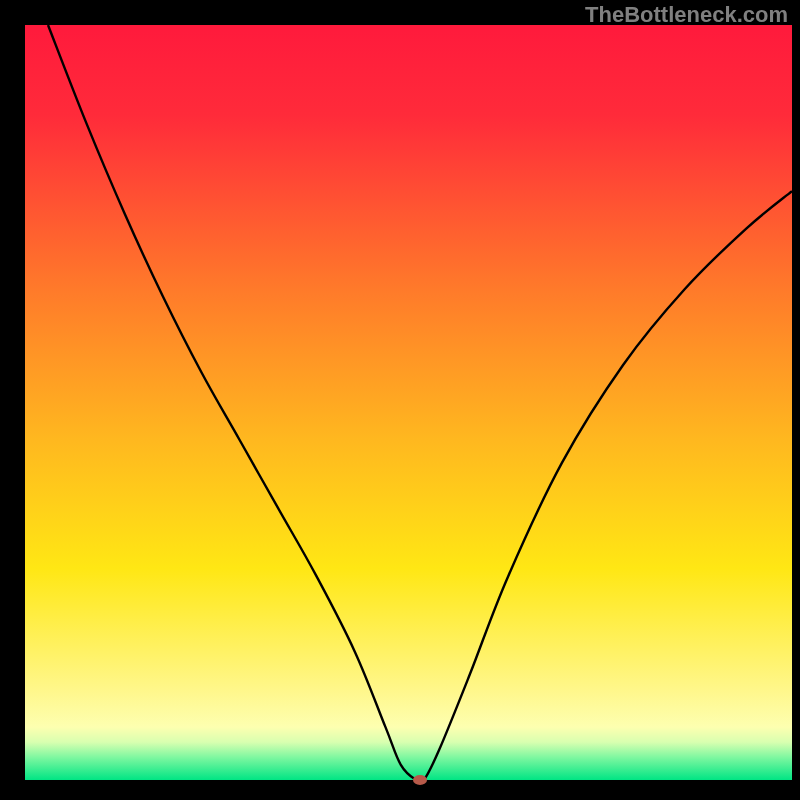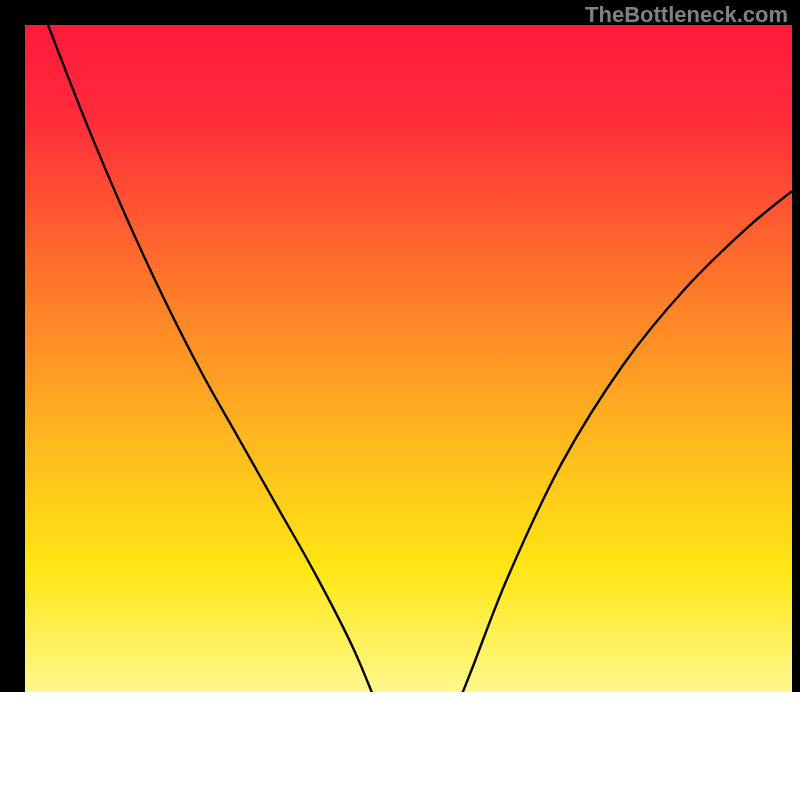--- a/index.html
+++ b/index.html
@@ -4,21 +4,21 @@
 <style>
   body {
     margin: 0;
     padding: 0;
     background: #fff;
     font-family: Arial, sans-serif;
   }
   .chart-container {
     position: relative;
     width: 800px;
-    height: 692px;
+    height: 800px;
   }
   .watermark {
     position: absolute;
     top: 2px;
     right: 12px;
     font-size: 22px;
     font-weight: bold;
     color: #808080;
     z-index: 10;
   }

